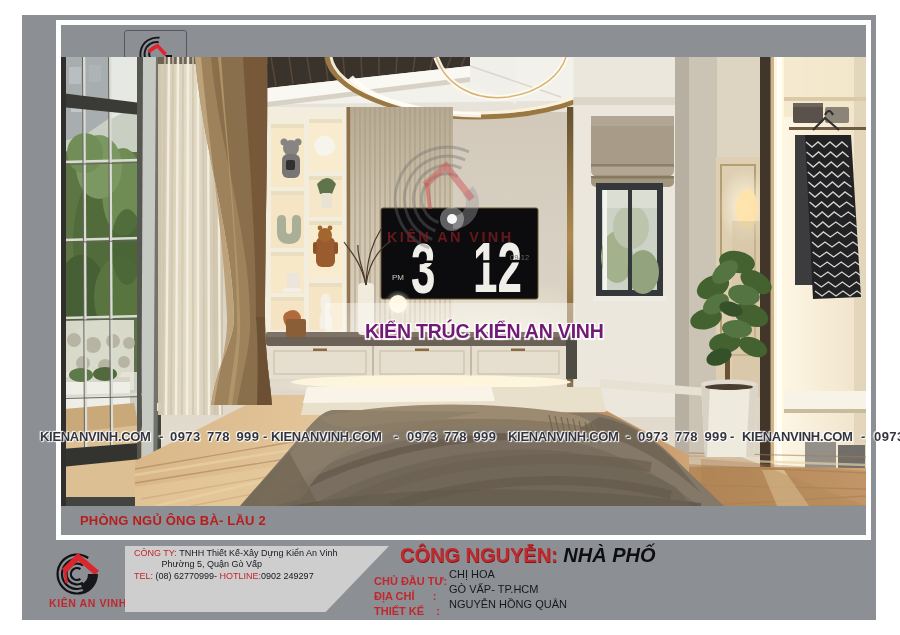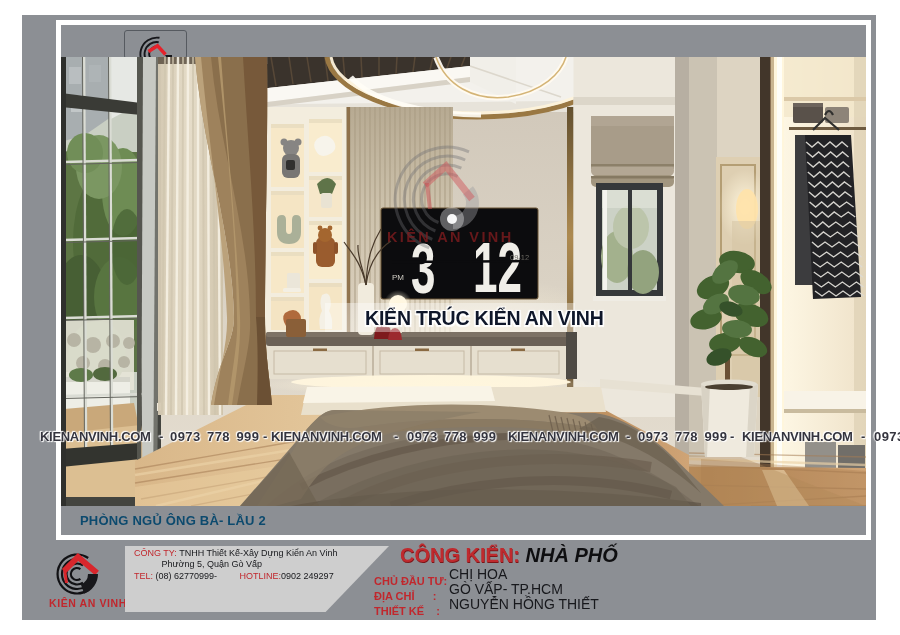--- a/index.html
+++ b/index.html
@@ -538,61 +538,61 @@
     <path d="M 640 327 L 697 327 L 693 400 L 644 400 Z" fill="#efeade"></path>
     <path d="M 640 327 L 649 327 L 646 400 L 644 400 Z" fill="#d8d2c4"></path>
     <path d="M 689 327 L 697 327 L 693 400 L 685 400 Z" fill="#dbd5c7"></path>
     <ellipse cx="668" cy="327" rx="28" ry="4.5" fill="#e2ddd0"></ellipse>
     <ellipse cx="668" cy="330" rx="24" ry="3" fill="#4a3f30"></ellipse>
   </g>
 </svg>
 
 </div>
 
-<div class="abs" style="left:80px;top:513px;width:500px;height:22px;color:#0c4a6e;font-size:13px;font-weight:bold;letter-spacing:0.2px;">PHÒNG NGỦ ÔNG BÀ- LẦU 2</div>
+<div class="abs" style="left:80px;top:513px;width:500px;height:22px;color:#b91c1c;font-size:13px;font-weight:bold;letter-spacing:0.2px;">PHÒNG NGỦ ÔNG BÀ- LẦU 2</div>
 
 <div class="abs" style="left:40px;top:545px;width:90px;height:70px;">
 <svg width="90" height="70" viewBox="0 0 90 70">
   <g fill="none" stroke="#111114" stroke-width="2.2">
     <path d="M 48.2 13 A 19.5 19.5 0 1 0 48.2 45"></path>
     <path d="M 45.6 16.7 A 15 15 0 1 0 45.6 41.3"></path>
     <path d="M 43 20.4 A 10.5 10.5 0 1 0 43 37.6"></path>
     <path d="M 40.4 24.1 A 6 6 0 1 0 40.4 33.9"></path>
   </g>
   <path d="M 24 26 L 38 12 L 57 28" fill="none" stroke="#d8262c" stroke-width="6"></path>
   <path d="M 23 24 L 26 24 L 28 38 L 25 38 Z" fill="#d8262c"></path>
   <path d="M 58 29 A 21 21 0 0 1 44.2 48.7 L 40.8 39.3 A 11 11 0 0 0 48 29 Z" fill="#17171b"></path>
   <text x="9" y="62" font-size="10.5" font-weight="bold" fill="#c1272d" letter-spacing="0.6">KIÊN AN VINH</text>
 </svg>
 </div>
 
 <div class="abs" style="left:125px;top:546px;width:264px;height:66px;background:#cecece;clip-path:polygon(0 0,100% 0,76% 100%,0 100%);"></div>
 <div class="abs" style="left:134px;top:548px;width:210px;font-size:9px;line-height:11.4px;color:#17181c;white-space:nowrap;">
   <div><span style="color:#c1272d;">CÔNG TY:</span> TNHH Thiết Kế-Xây Dựng Kiển An Vinh</div>
   <div>&nbsp;&nbsp;&nbsp;&nbsp;&nbsp;&nbsp;&nbsp;&nbsp;&nbsp;&nbsp;&nbsp;Phường 5, Quận Gò Vấp</div>
-  <div><span style="color:#c1272d;text-align:right;">TEL:</span> (08) 62770999- <span style="color:#c1272d;margin-left:20px;">HOTLINE:</span>0902 249297</div>
+  <div><span style="color:#c1272d;text-align:right;">TEL:</span> (08) 62770999- <span style="color:#c1272d;">HOTLINE:</span>0902 249297</div>
 </div>
 
 <div class="abs" style="left:400px;top:544px;font-size:20px;font-weight:bold;">
-  <span style="color:#bf2a2e;text-shadow:0.5px 0.5px 0 #7e1518;">CÔNG KIỂN:</span> <span style="color:#0e0e10;font-style:italic;">NHÀ PHỐ</span>
+  <span style="color:#bf2a2e;text-shadow:0.5px 0.5px 0 #7e1518;">CÔNG NGUYỄN:</span> <span style="color:#0e0e10;font-style:italic;">NHÀ PHỐ</span>
 </div>
 
 <div class="abs" style="left:374px;top:574px;font-size:11px;font-weight:bold;color:#c1272d;line-height:15px;">
   <div>CHỦ ĐẦU TƯ:</div>
   <div>ĐỊA CHỈ &nbsp;&nbsp;&nbsp;&nbsp;&nbsp;:</div>
   <div>THIẾT KẾ &nbsp;&nbsp;&nbsp;:</div>
 </div>
-<div class="abs" style="left:449px;top:567px;font-size:14px;color:#17181c;line-height:15px;">
+<div class="abs" style="left:449px;top:567px;font-size:11px;color:#17181c;line-height:15px;">
   <div>CHỊ HOA</div>
   <div>GÒ VẤP- TP.HCM</div>
-  <div>NGUYỄN HỒNG THIẾT</div>
+  <div>NGUYỄN HỒNG QUÂN</div>
 </div>
 
 <div class="abs" style="left:325px;top:303px;width:250px;height:29px;background:rgba(255,255,255,0.38);"></div>
-<div class="abs" style="left:332px;top:307px;font-size:19.5px;font-weight:bold;color:#0f172a;letter-spacing:-0.2px;text-shadow:0 0 2px #fff,1.5px 1.5px 1px #ffffff,-1.5px -1.5px 1px #ffffff,1.5px -1.5px 1px #fff,-1.5px 1.5px 1px #fff;padding-left:33px;">KIỂN TRÚC KIỂN AN VINH</div>
+<div class="abs" style="left:332px;top:320px;font-size:19.5px;font-weight:bold;color:#701a75;letter-spacing:-0.2px;text-shadow:0 0 2px #fff,1.5px 1.5px 1px #ffffff,-1.5px -1.5px 1px #ffffff,1.5px -1.5px 1px #fff,-1.5px 1.5px 1px #fff;padding-left:33px;">KIỂN TRÚC KIỂN AN VINH</div>
 
 <div class="abs" style="left:0;top:429px;width:900px;height:20px;font-size:13px;font-weight:bold;color:#34343e;letter-spacing:-0.3px;white-space:nowrap;text-shadow:0 0 2px #fff,0 0 2px #fff,1px 1px 1px #fff,-1px -1px 1px #fff;margin-left:40px;">
   <span class="abs" style="left:0px;">KIENANVINH.COM</span>
     <span class="abs" style="left:119px;">-</span>
     <span class="abs" style="left:130px;letter-spacing:0.4px;word-spacing:2.5px;">0973 778 999</span>
     <span class="abs" style="left:223px;">-</span>
     <span class="abs" style="left:231px;">KIENANVINH.COM</span>
     <span class="abs" style="left:354px;">-</span>
     <span class="abs" style="left:367px;letter-spacing:0.4px;word-spacing:2.5px;">0973 778 999</span>
     <span class="abs" style="left:468px;">KIENANVINH.COM</span>

